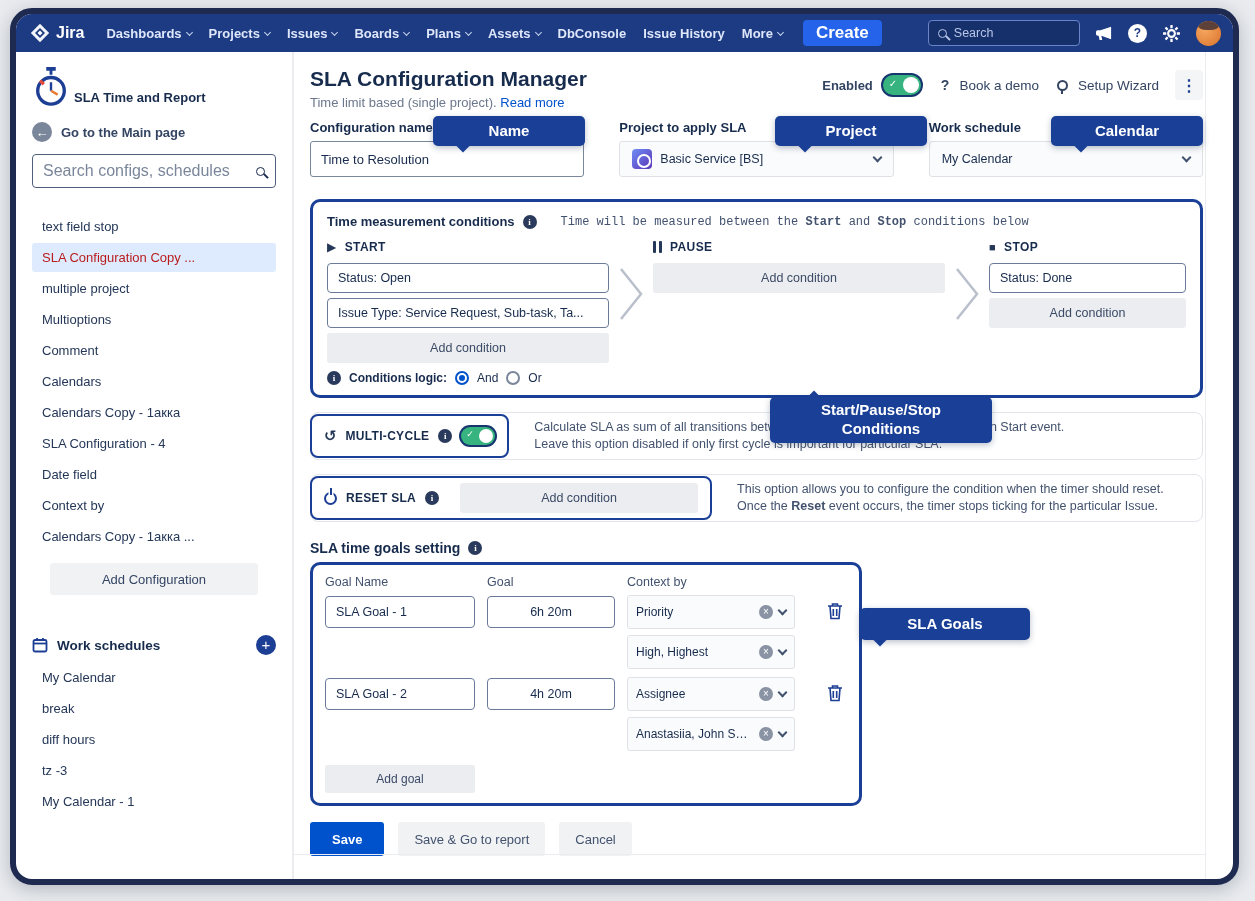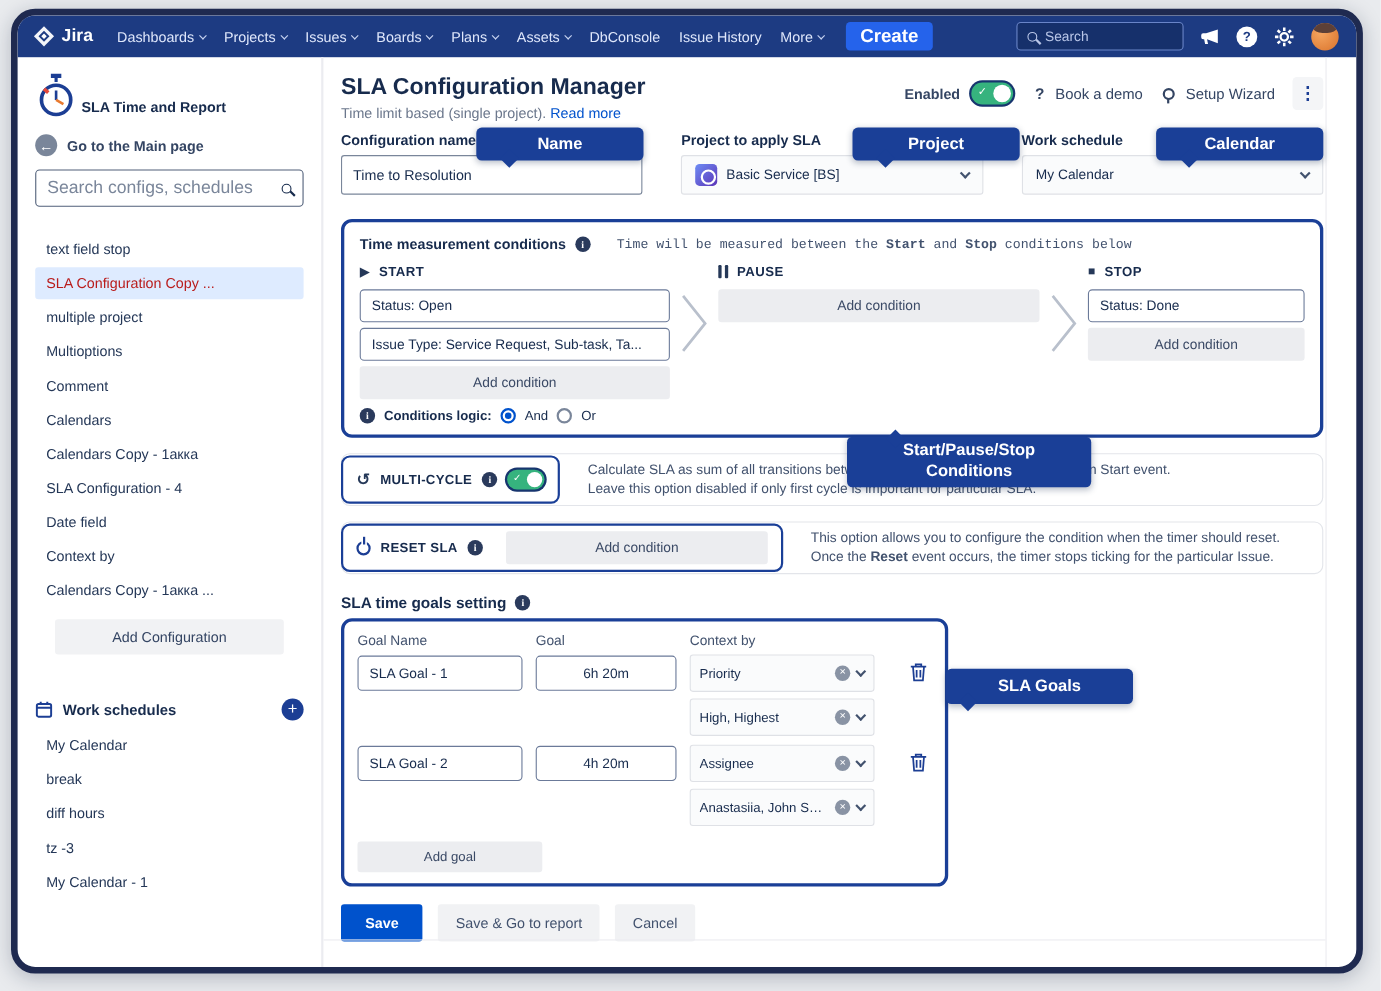--- a/index.html
+++ b/index.html
@@ -3,21 +3,21 @@
 <meta charset="utf-8">
 <style>
   * { box-sizing: border-box; margin: 0; padding: 0; }
   html,body { width:1255px; height:901px; background:#e9ebee; font-family:"Liberation Sans","DejaVu Sans",sans-serif; }
   .frame { position:absolute; left:10px; top:8px; width:1229px; height:877px; border:6px solid #1f2a50; border-radius:22px; background:#fff; overflow:hidden; box-shadow:0 4px 18px rgba(20,30,60,.25); }
 
   
   .navbar { height:38px; background:#1d3b82; display:flex; align-items:center; padding:0 16px 0 14px; gap:14px; }
   .jira-brand { display:flex; align-items:center; gap:6px; cursor:pointer; }
   .jira-word { color:#fff; font-size:16px; font-weight:bold; }
-  .nav-items { display:flex; align-items:center; gap:17px; margin-left:8px; }
+  .nav-items { display:flex; align-items:center; gap:17px; margin-left:8px;font-weight:bold; }
   .nav-item { color:#dfe7fb; font-size:13px; text-decoration:none; display:flex; align-items:center; cursor:pointer; white-space:nowrap; }
   .nchev { width:5px; height:5px; border-right:1.5px solid #c6d2f0; border-bottom:1.5px solid #c6d2f0; transform:rotate(45deg); margin-left:5px; margin-top:-2px; display:inline-block; }
   .create-btn { background:#2563eb; color:#fff; border:none; border-radius:4px; font-size:17px; font-weight:bold; height:26px; padding:0 13px; margin-left:6px; cursor:pointer; }
   .nav-right { margin-left:auto; display:flex; align-items:center; gap:15px; }
   .nav-search { display:flex; align-items:center; gap:7px; width:152px; height:26px; background:#16306b; border:1px solid #6a85c8; border-radius:4px; padding:0 9px; color:#b9c6e8;margin-left:32px; }
   .nav-search input { background:transparent; border:none; outline:none; color:#fff; font-size:12.5px; width:110px; font-family:inherit; }
   .nav-search input::placeholder { color:#b9c6e8; }
   .mag { width:9px; height:9px; border:1.7px solid currentColor; border-radius:50%; position:relative; display:inline-block; flex:none; }
   .mag::after { content:""; position:absolute; width:6px; height:1.8px; background:currentColor; transform:rotate(45deg); right:-5px; bottom:-2px; }
   .nav-ico { display:inline-flex; align-items:center; justify-content:center; cursor:pointer; }
@@ -123,21 +123,21 @@
   .g-headers { display:flex; font-size:12.5px; color:#42526e; margin-bottom:6px; }
   .gh1 { width:162px; } .gh2 { width:140px; } .gh3 { flex:1; }
   .g-row { display:flex; align-items:center; gap:12px; margin-bottom:6px; }
   .g-name { width:150px; height:32px; border:1.5px solid #6b7a99; border-radius:4px; padding:0 10px; font-size:12.5px; color:#172b4d; font-family:inherit; outline:none; }
   .g-goal { width:128px; height:32px; border:1.5px solid #6b7a99; border-radius:4px; text-align:center; font-size:12.5px; color:#172b4d; font-family:inherit; outline:none; }
   .g-context { width:168px; height:30px; background:#fafbfc; border:1px solid #dfe1e6; border-radius:3px; display:flex; align-items:center; padding:16px 8px; font-size:12px; color:#172b4d; gap:6px; cursor:pointer; }
   .g-context .txt { flex:1; white-space:nowrap; overflow:hidden; text-overflow:ellipsis; }
   .clear { width:14px; height:14px; border-radius:50%; background:#8993a4; color:#fff; font-size:10px; line-height:14px; text-align:center; display:inline-block; flex:none; cursor:pointer; }
   .g-sub { display:flex; margin-bottom:8px; padding-left:302px; }
   .trash-btn { margin-left:auto; background:none; border:none; cursor:pointer; padding:2px 4px; }
-  .add-goal { width:168px; height:28px; background:#ecedf0; border:none; border-radius:3px; font-size:12px; color:#3b4a66; margin-top:6px; cursor:pointer; }
+  .add-goal { width:150px; height:28px; background:#ecedf0; border:none; border-radius:3px; font-size:12px; color:#3b4a66; margin-top:6px; cursor:pointer; }
 
   
   .footer { display:flex; gap:14px; margin-top:16px; }
   .btn-primary { background:#0052cc; color:#fff; font-weight:bold; font-size:13px; height:34px; padding:0 22px; border:none; border-radius:3px; cursor:pointer; }
   .btn-sub { background:#f1f2f4; color:#42526e; font-size:13px; height:34px; padding:0 16px; border:none; border-radius:3px; cursor:pointer; }
 
   
   .callout { position:absolute; background:#1a3f97; color:#fff; font-size:15px; font-weight:bold; display:flex; flex-direction:column; align-items:center; justify-content:center; border-radius:5px; z-index:6; box-shadow:0 2px 6px rgba(23,43,77,.3); line-height:1.25; }
   .callout .tail { position:absolute; width:12px; height:12px; background:#1a3f97; transform:rotate(45deg); z-index:-1; }
   .co-name { left:139px; top:64px; width:152px; height:30px; }

